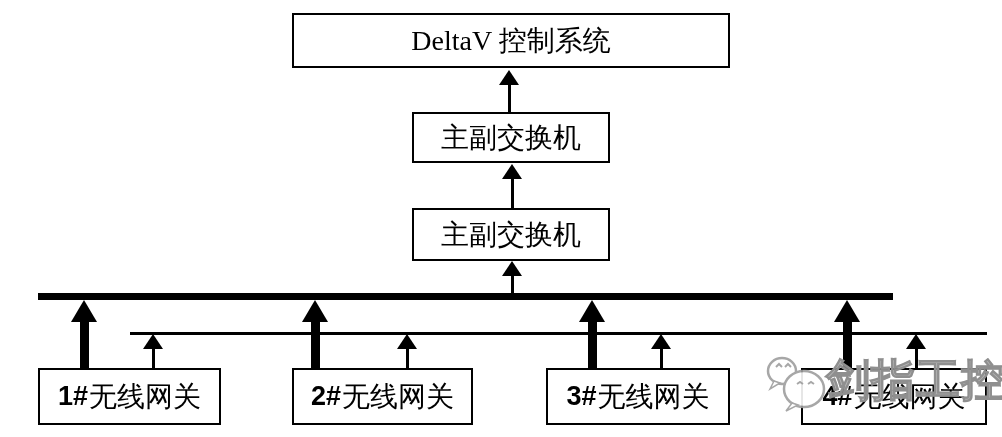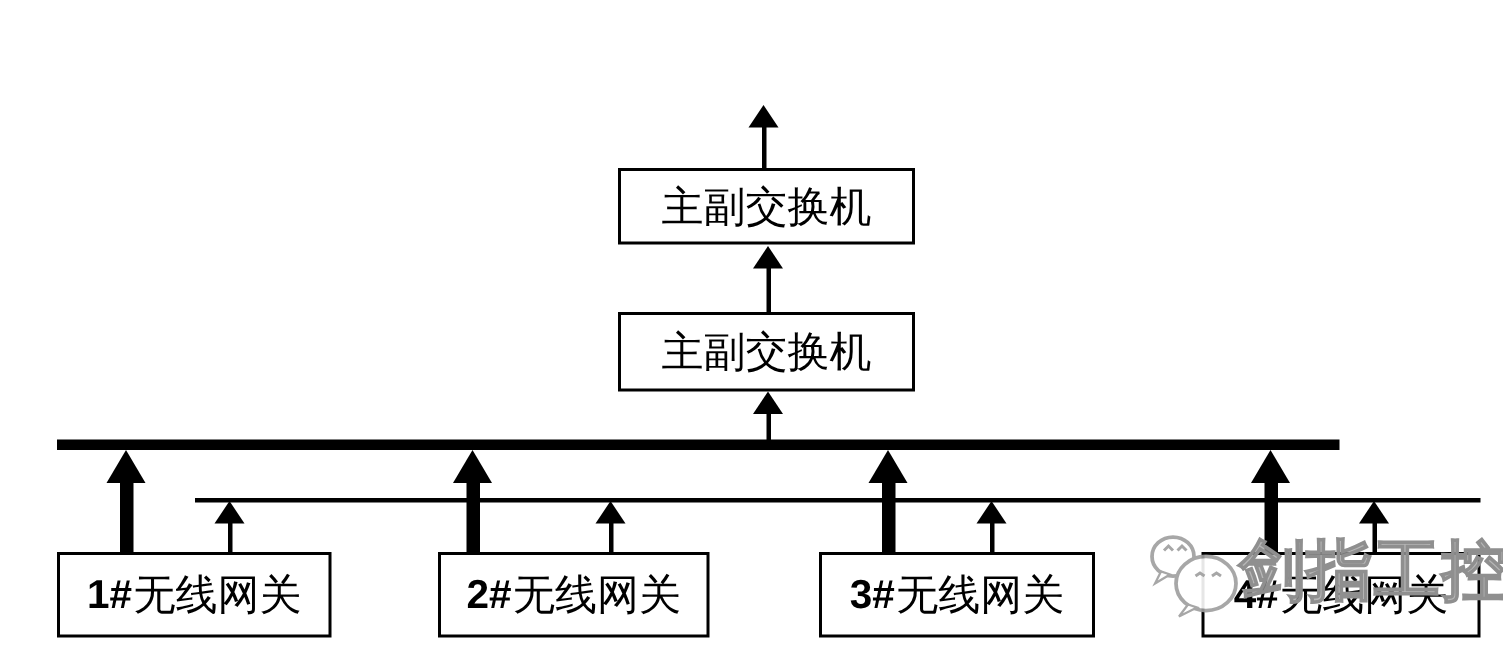--- a/index.html
+++ b/index.html
@@ -66,20 +66,23 @@
   .watermark-icon {
     position: absolute;
     z-index: 6;
   }
 </style>
 </head>
 <body>
 
 <div id="canvas">
 
+  <div class="box" style="left:292px; top:13px; width:438px; height:55px;">
+    <span>DeltaV 控制系统</span>
+  </div>
 
   <div>
     <div class="head-up" style="left:499px; top:70px;"></div>
     <div class="shaft" style="left:508px; top:84px; width:3px; height:28px;"></div>
   </div>
 
   <div class="box" style="left:412px; top:112px; width:198px; height:51px;">
     <span>主副交换机</span>
   </div>
 

